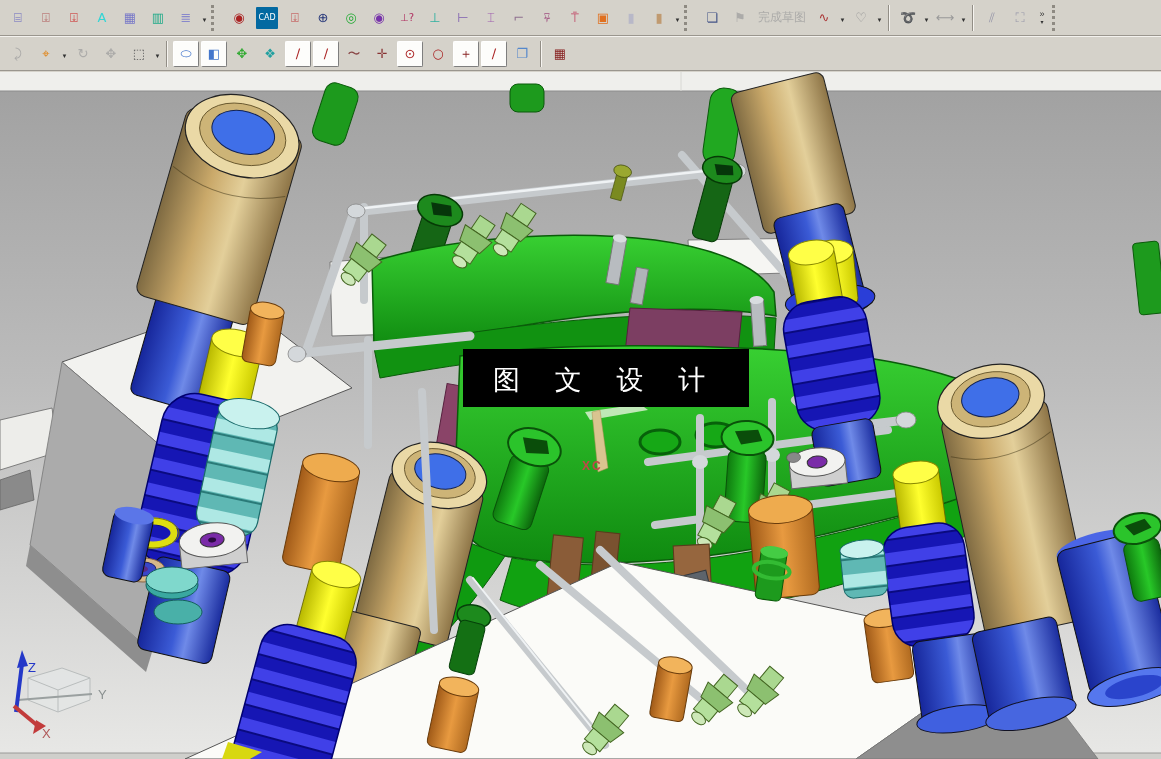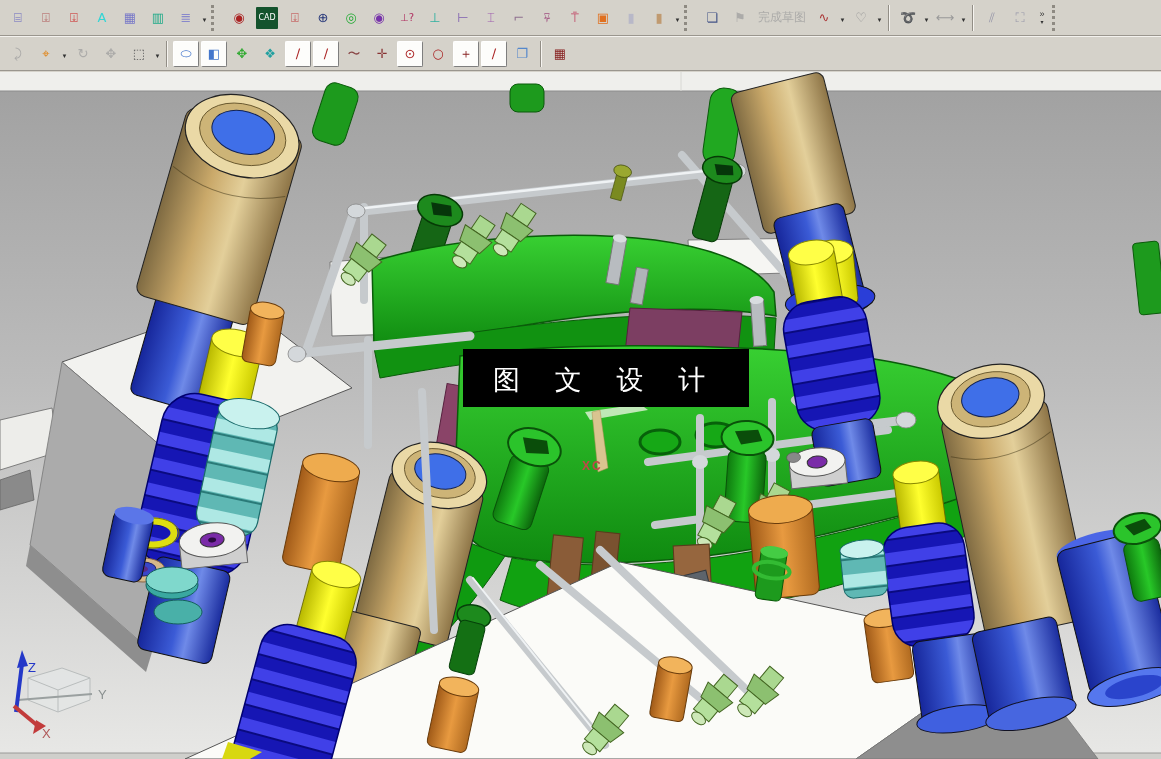--- a/index.html
+++ b/index.html
@@ -51,21 +51,21 @@
       </button>
       <button class="tbtn">
         <span class="glyph" style="color: rgb(136, 136, 204);">≣</span>
       </button>
       <div class="tdrop">▼</div>
       <div class="tdots"></div>
       <button class="tbtn">
         <span class="glyph" style="color: rgb(170, 34, 34);">◉</span>
       </button>
       <button class="tbtn">
-        <span class="badge" style="background: #14532d;">
+        <span class="badge" style="background: #0369a1;">
           <span class="glyph" style="color: rgb(255, 255, 255); font-size: 8px;">CAD</span>
         </span>
       </button>
       <button class="tbtn">
         <span class="glyph" style="color: rgb(192, 64, 64);">⍗</span>
       </button>
       <button class="tbtn">
         <span class="glyph" style="color: rgb(34, 51, 119);">⊕</span>
       </button>
       <button class="tbtn">

